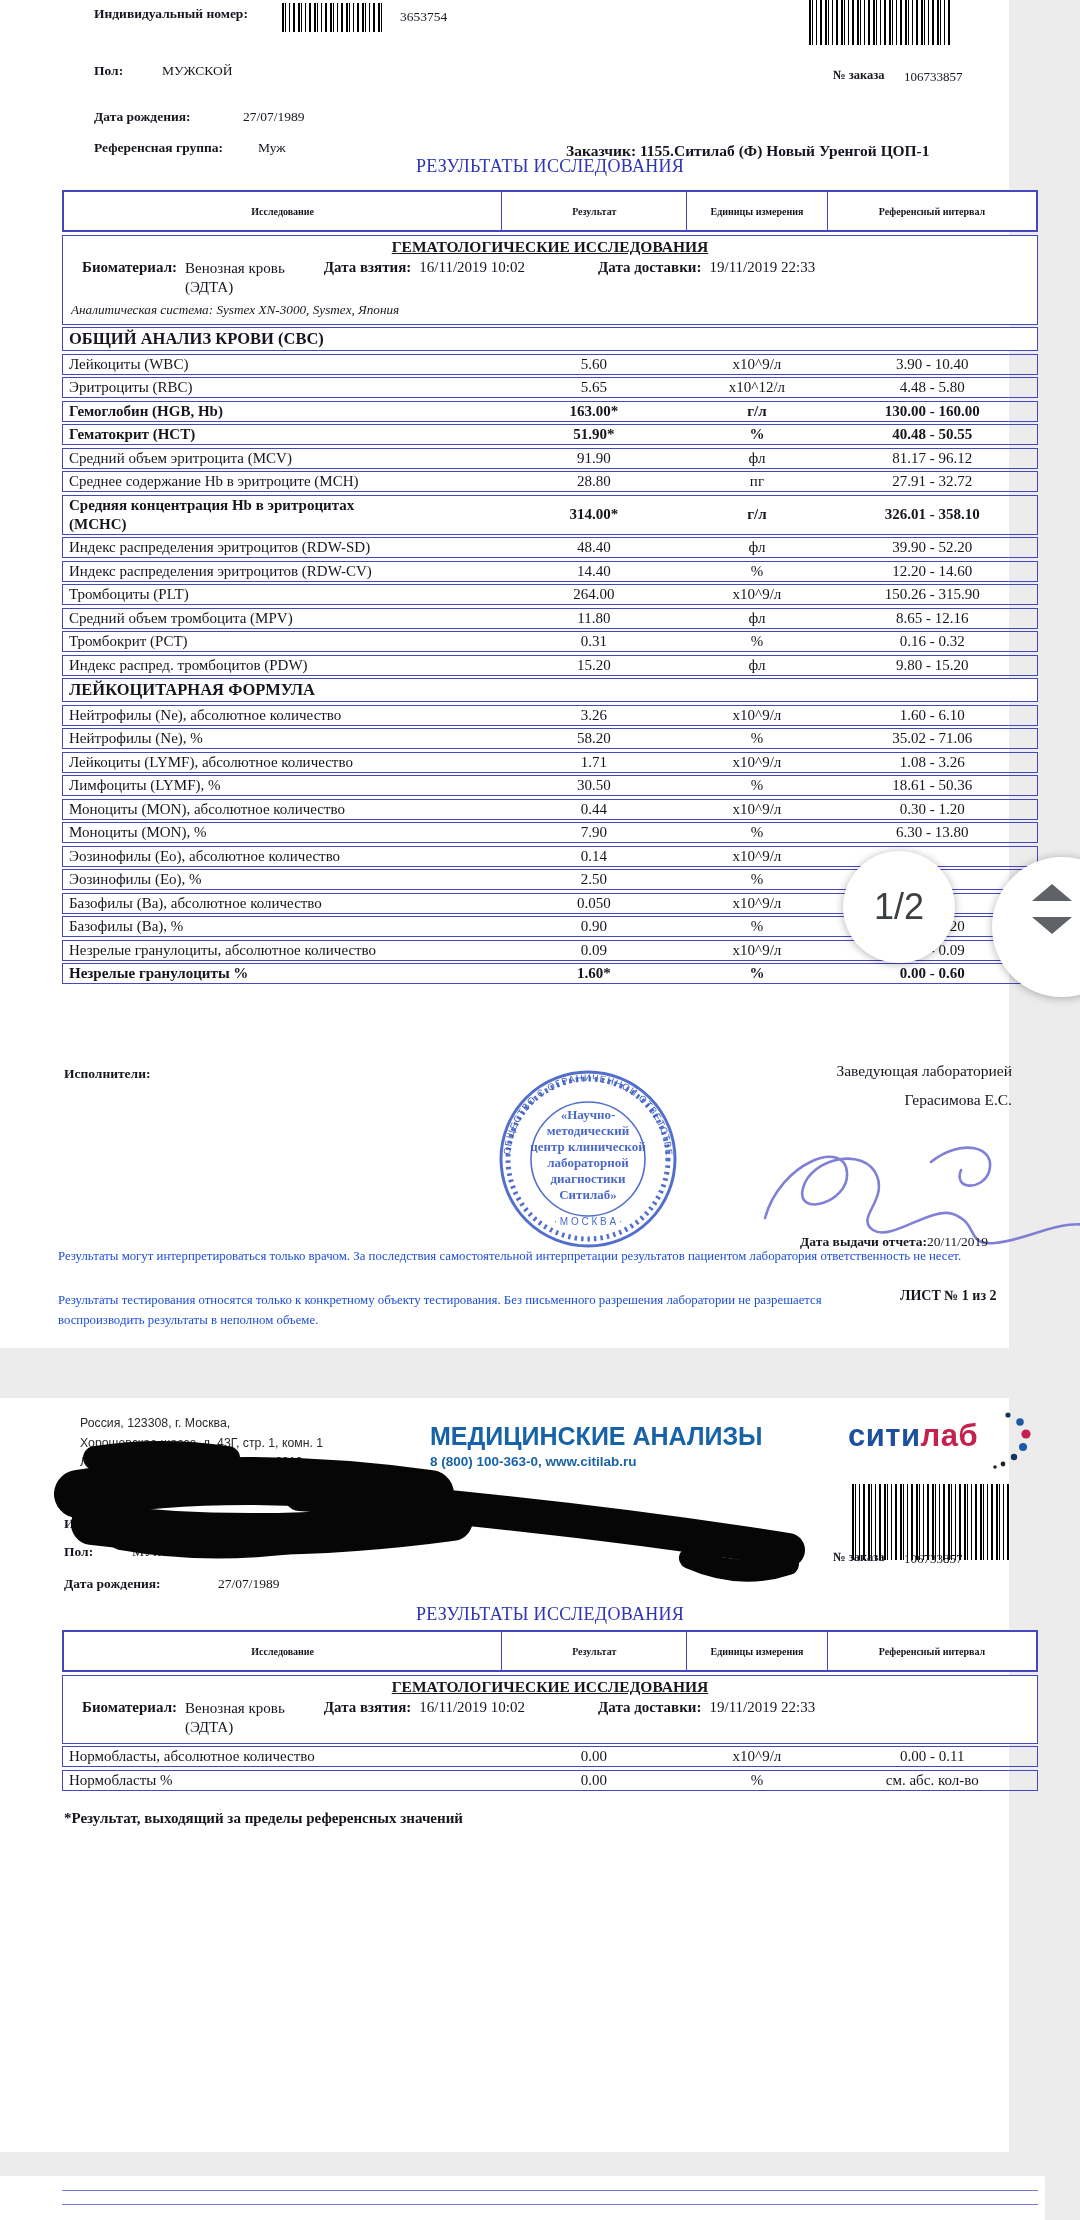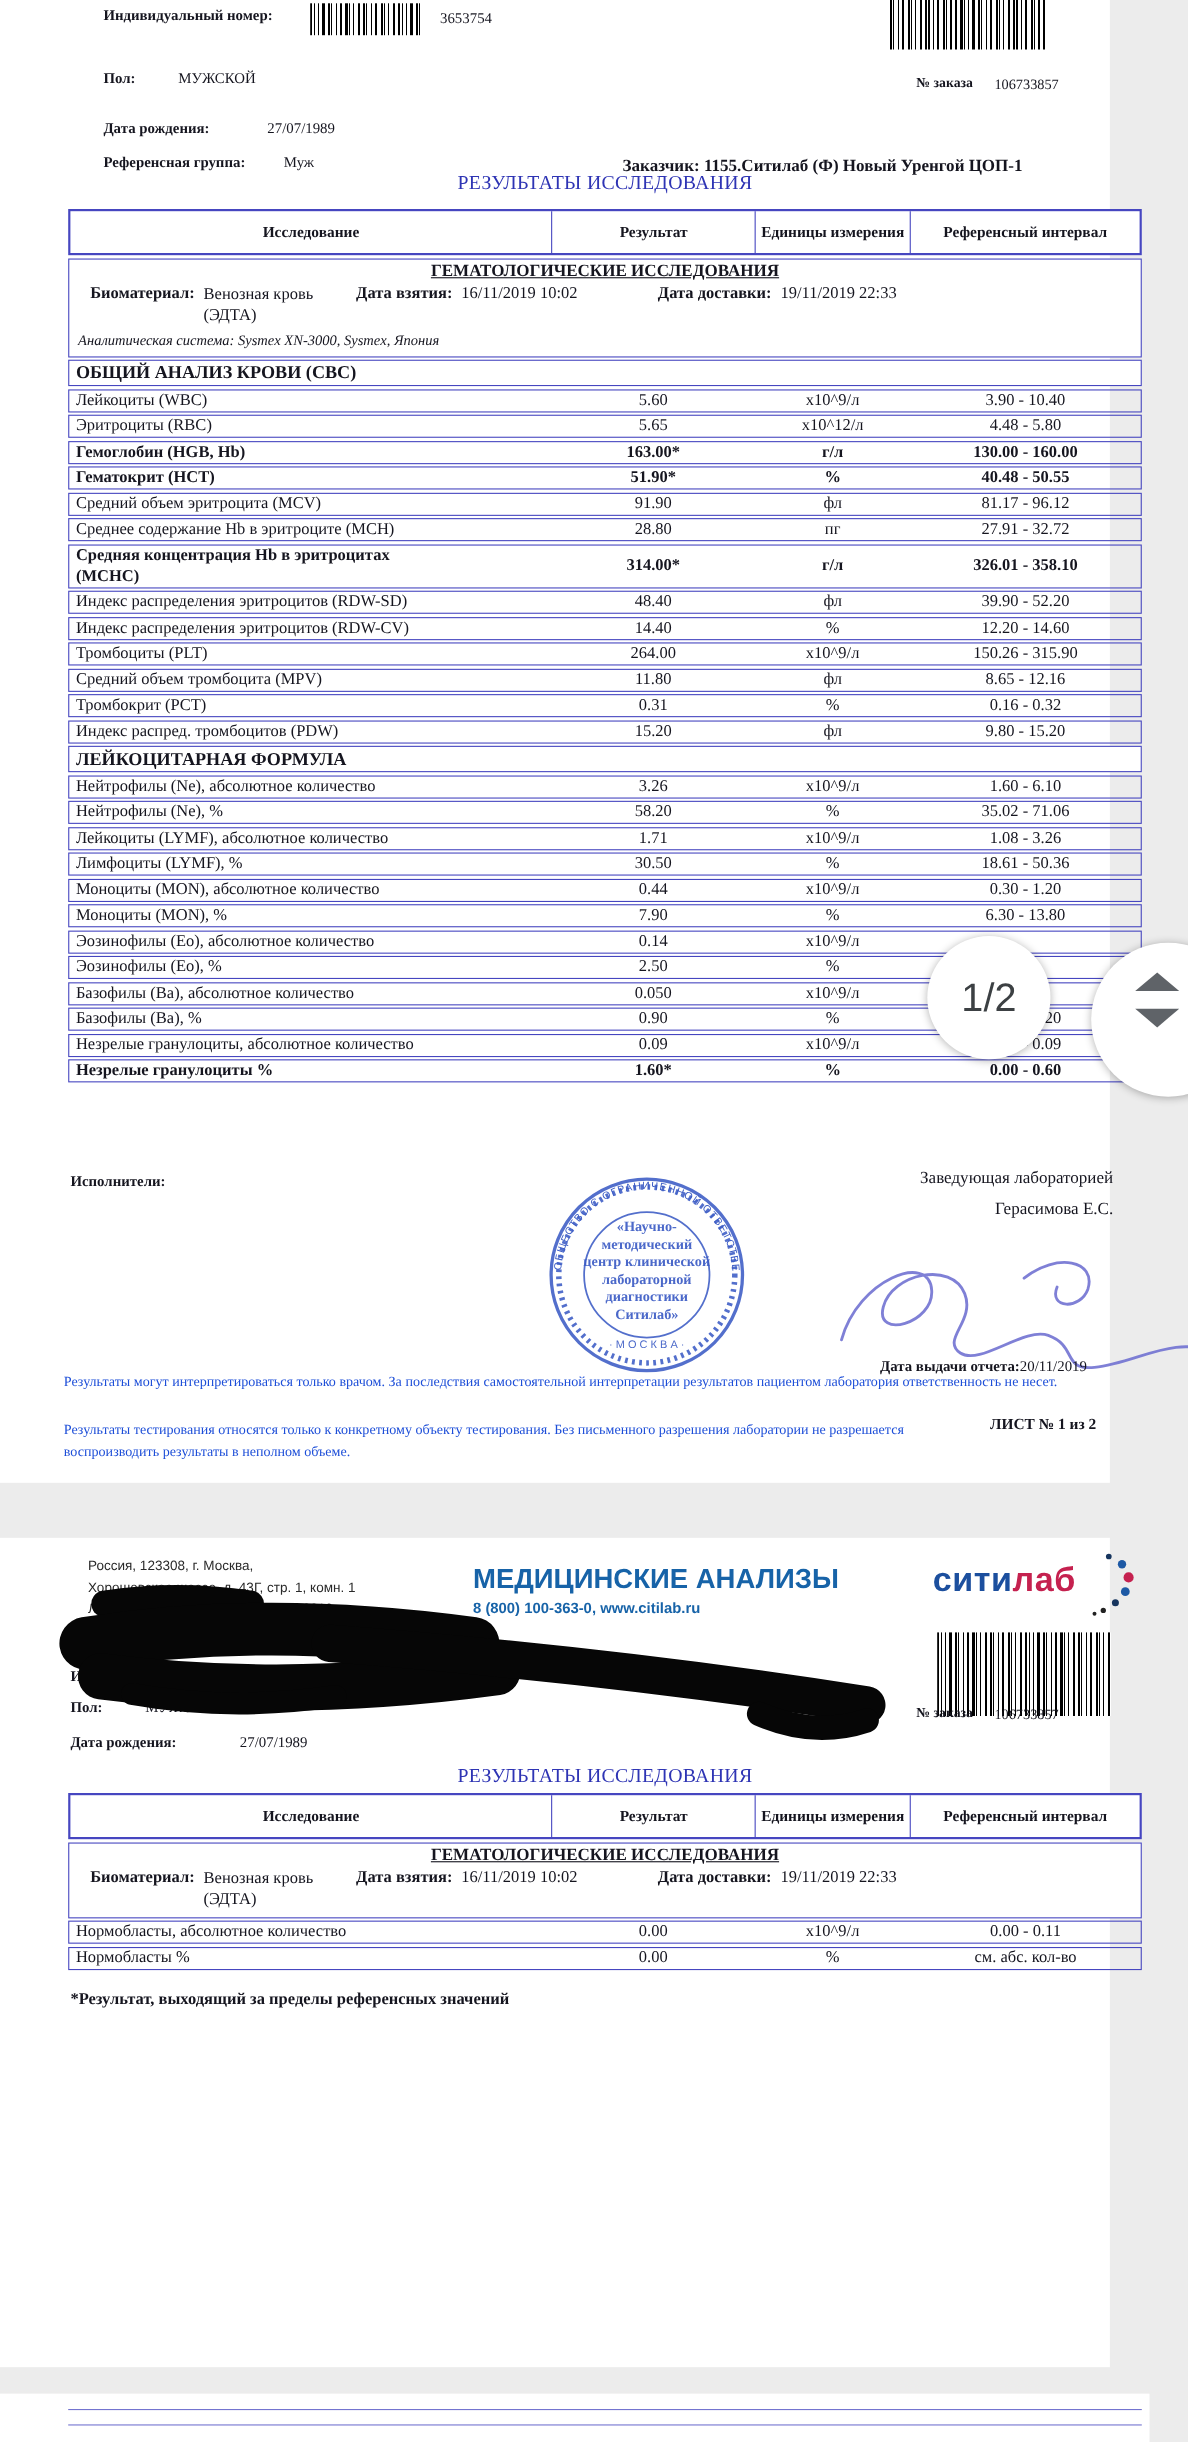--- a/index.html
+++ b/index.html
@@ -17,21 +17,21 @@
   .abs{position:absolute;white-space:nowrap;}
   .lbl{font-weight:bold;font-size:13.5px;}
   .val{font-size:13.5px;}
   .barcode{position:absolute;background:repeating-linear-gradient(90deg,#000 0 2px,#fff 2px 3px,#000 3px 4px,#fff 4px 7px,#000 7px 8px,#fff 8px 11px,#000 11px 13px,#fff 13px 16px);}
   .customer{font-weight:bold;font-size:15.5px;}
   .rtitle{position:absolute;left:62px;width:976px;text-align:center;font-size:18px;color:var(--title_blue);letter-spacing:.3px;}
   
   .rtable{position:absolute;left:62px;width:976px;font-size:15px;}
   .tbox{border:1.5px solid var(--table_border);margin-top:2.5px;background:#fff;}
   .thead{display:flex;margin-top:0;height:42px;border-width:2px;}
-  .hc{display:flex;align-items:center;justify-content:center;text-align:center;font-weight:bold;font-size:14px;line-height:15px;padding:2px;}
+  .hc{display:flex;align-items:center;justify-content:center;text-align:center;font-weight:bold;font-size:10px;line-height:15px;padding:2px;}
   .hc+.hc{border-left:1.5px solid var(--table_border);}
   .w-name{width:45%;} .w-res{width:19%;} .w-unit{width:14.5%;} .w-ref{width:21.5%;}
   .tinfo{padding:2px 6px 6px 6px;}
   .sect{text-align:center;font-weight:bold;font-size:15.5px;text-decoration:underline;}
   .bio{display:flex;margin-top:3px;font-size:15px;}
   .bio b{font-size:15px;margin-left:13px;}
   .biov{margin:0 26px 0 8px;line-height:19px;}
   .ital{font-style:italic;font-size:13.2px;margin-top:5px;padding-left:2px;}
   .tgroup{padding:1px 6px;font-weight:bold;font-size:16.5px;}
   .trow{display:flex;align-items:center;min-height:20px;border:1.5px solid var(--table_border);margin-top:2.5px;}

